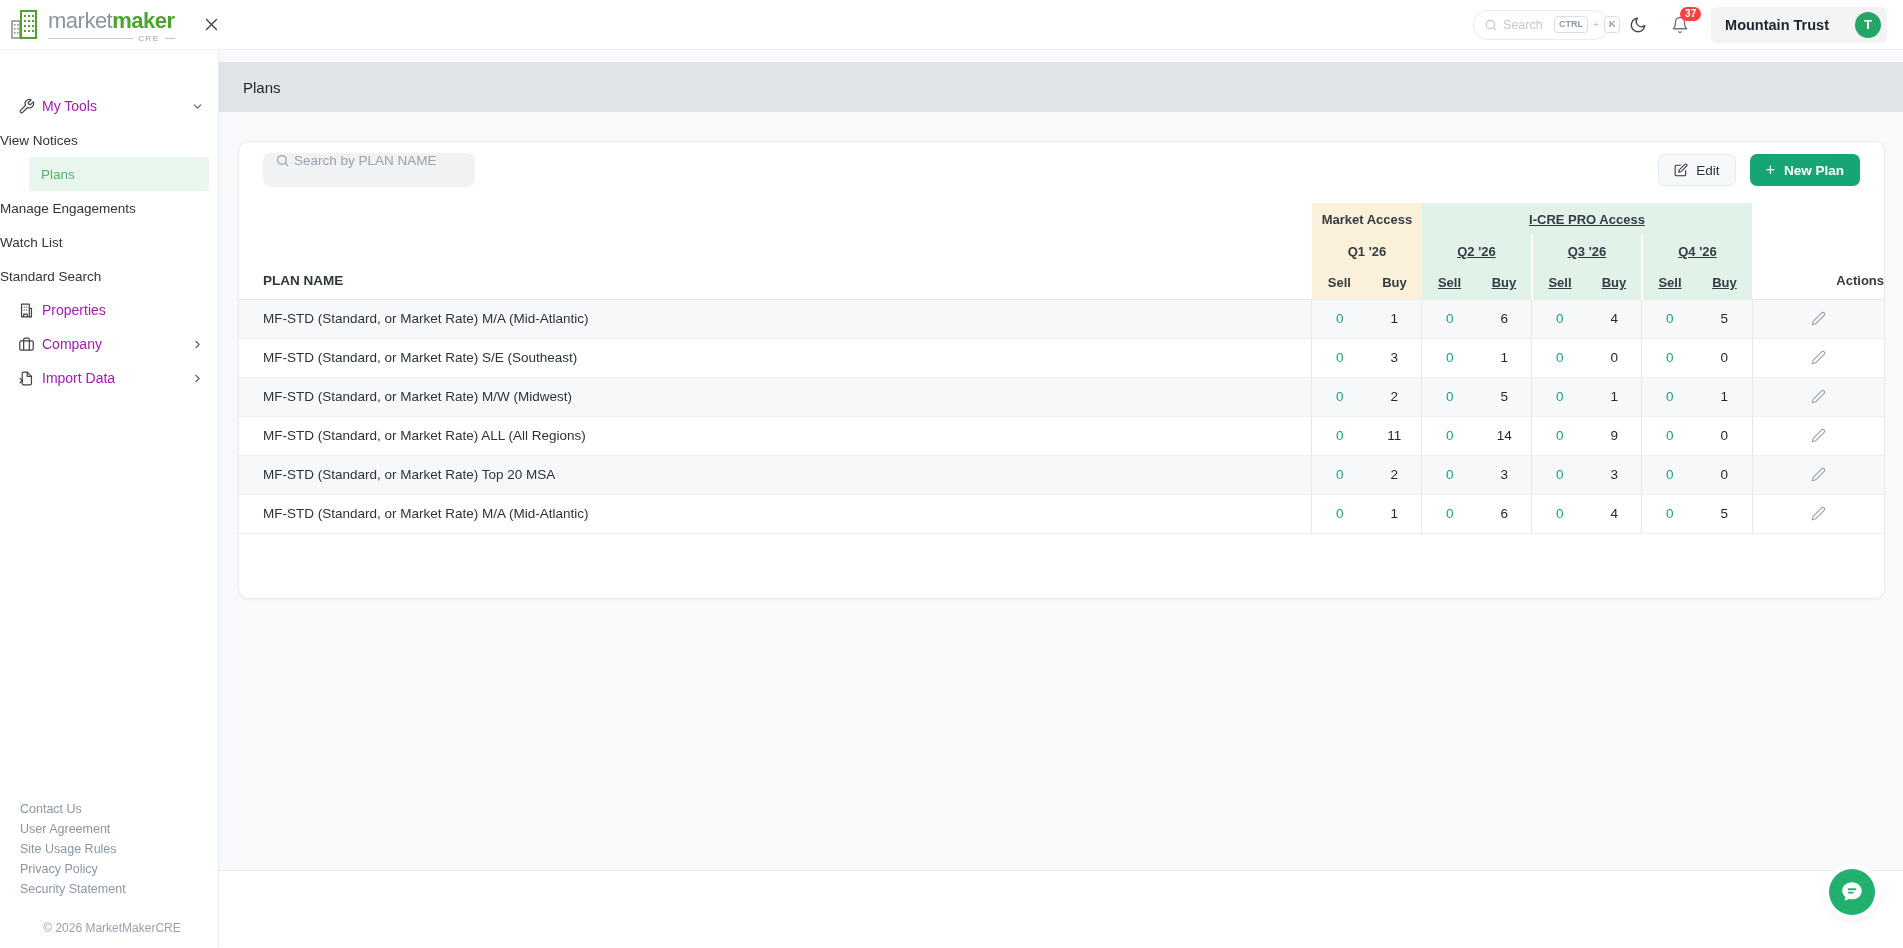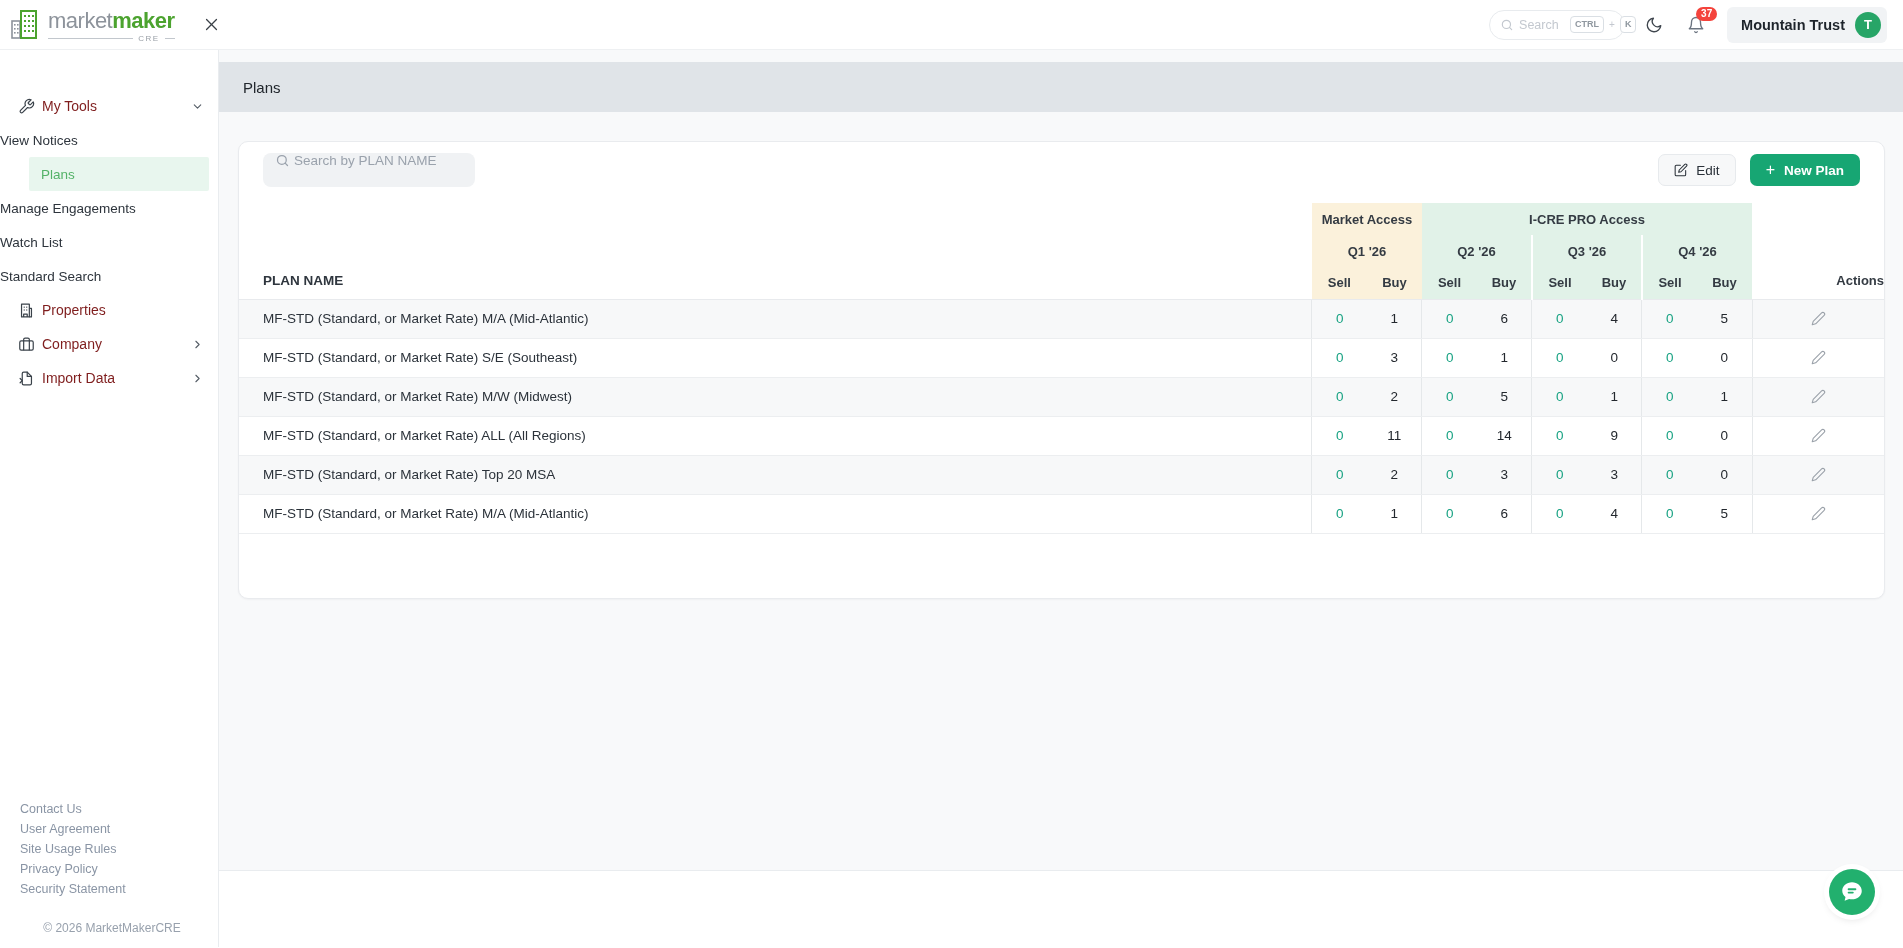--- a/index.html
+++ b/index.html
@@ -21,28 +21,28 @@
   .tb-spacer { flex:1; }
   .tb-search { width:136px; height:30px; border:1px solid #e8ebee; border-radius:16px; display:flex; align-items:center; gap:5px; padding:0 5px 0 10px; }
   .tb-search input { border:none; outline:none; background:transparent; width:46px; font-size:12.5px; color:#6a737c; }
   .tb-search input::placeholder { color:#c3c8cf; }
   .kbd { border:1px solid #dadfe4; border-radius:4px; background:#fff; font-size:9px; font-weight:700; color:#8f979f; padding:3px 4px; line-height:1; }
   .kbd-plus { color:#c3c8cf; font-size:10px; }
   .icon-btn { background:none; border:none; display:flex; align-items:center; }
   .moon-btn { margin-left:20px; }
   .bell-wrap { margin-left:24px; position:relative; }
   .bell-badge { position:absolute; top:-9px; left:9px; background:#f4433c; color:#fff; font-size:10px; font-weight:700; padding:2px 5px; border-radius:9px; line-height:1; }
-  .user-chip { margin-left:22px; height:36px; background:#f1f3f5; border-radius:6px; display:flex; align-items:center; gap:10px; padding:0 6px 0 14px; cursor:pointer; }
+  .user-chip { margin-left:22px; height:36px; background:#f1f3f5; border-radius:6px; display:flex; align-items:center; gap:26px; padding:0 6px 0 14px; cursor:pointer; }
   .user-name { font-size:14.5px; font-weight:700; color:#1e242b; }
   .avatar { width:26px; height:26px; border-radius:50%; background:#27a567; color:#fff; font-size:13px; font-weight:700; display:flex; align-items:center; justify-content:center; }
 
   
   .shell { display:flex; height:897px; }
   .sidebar { width:219px; min-width:219px; background:#fff; border-right:1px solid #e9ecef; position:relative; padding-top:39px; }
-  .nav-row { height:34px; display:flex; align-items:center; padding:0 14px 0 18px; font-size:14px; color:#7f1d1d; cursor:pointer; }
+  .nav-row { height:34px; display:flex; align-items:center; padding:0 14px 0 18px; font-size:14px; color:#a21caf; cursor:pointer; }
   .nav-row .nicon { width:17px; margin-right:7px; display:flex; }
   .nav-row .nlabel { flex:1; }
   .nav-sub { height:34px; display:flex; align-items:center; font-size:13.5px; color:#2d343c; cursor:pointer; }
   .nav-sub.active { background:#e8f6ee; color:#53b267; margin:0 9px 0 29px; padding-left:12px; border-radius:2px; }
   .side-footer { position:absolute; left:20px; right:14px; bottom:12px; }
   .side-link { display:block; font-size:12.5px; color:#8a95a5; line-height:20px; text-decoration:none; cursor:pointer; }
   .side-copy { margin-top:22px; font-size:12px; color:#98a1ad; text-align:center; }
 
   
   .main { flex:1; background:#f8f9fa; position:relative; overflow:hidden; }
@@ -58,21 +58,21 @@
   .toolbar-actions { margin-left:auto; display:flex; gap:14px; }
   .btn-edit { height:32px; padding:0 15px; background:#f7f8f9; border:1px solid #e7eaed; border-radius:7px; display:flex; align-items:center; gap:8px; font-size:13.5px; font-weight:500; color:#2a3139; }
   .btn-new { height:32px; padding:0 16px; background:#17a673; border:none; border-radius:7px; display:flex; align-items:center; gap:9px; font-size:13.5px; font-weight:700; color:#fff; }
   .btn-new .plus { font-size:16px; font-weight:400; line-height:1; }
 
   
   table { width:100%; border-collapse:collapse; table-layout:fixed; margin-top:13px; }
   col.c-num { width:55px; } col.c-act { width:132px; }
   thead th { font-size:13px; font-weight:700; color:#343b43; height:32px; text-align:center; }
   th.cream { background:#fbf1db; }
-  th.mint { background:#e1f2e8; }
+  th.mint { background:#e1f2e8;text-decoration:underline; }
   th.wsep { border-left:2px solid #fff; }
   th.th-plan { text-align:left; vertical-align:bottom; padding:0 0 11px 24px; font-size:13.5px; color:#2f363e; }
   th.th-actions { vertical-align:bottom; padding-bottom:11px;text-align:right; }
   thead tr.h3 th, thead th[rowspan] { border-bottom:1px solid #e8eaed; }
   tbody tr { height:39px; }
   tbody tr:nth-child(odd) { background:#f7f8f9; }
   tbody td { border-bottom:1px solid #eceef0; font-size:13.5px; text-align:center; color:#23282e; }
   td.plan { text-align:left; padding-left:24px; color:#2b323a; }
   td.gstart { border-left:1px solid #e5e8ea; }
   td.sell { color:#18a283; }

